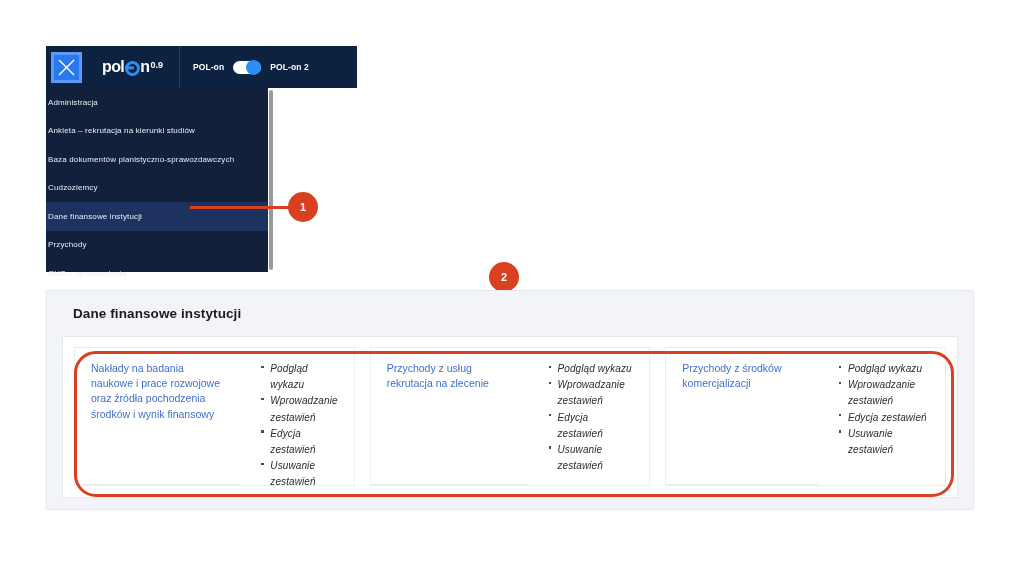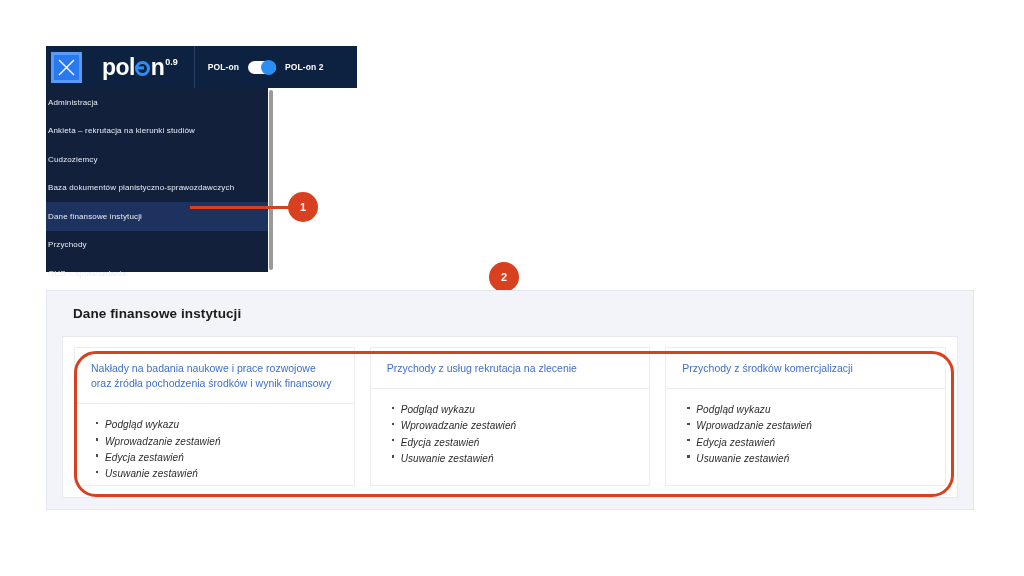--- a/index.html
+++ b/index.html
@@ -42,21 +42,21 @@
   }
   .close-btn svg { display: block; }
 
   .brand {
     display: flex;
     align-items: flex-start;
     margin-left: 20px;
     flex: none;
   }
   .brand-logo {
-    font-size: 23px;
+    font-size: 16px;
     font-weight: 700;
     color: #ffffff;
     letter-spacing: -0.6px;
     line-height: 1;
     display: flex;
     align-items: center;
   }
   .brand-o {
     display: inline-block;
     width: 15px;
@@ -247,21 +247,21 @@
     bottom: 11px;
     display: flex;
     gap: 15px;
   }
   .card {
     flex: 1;
     background: #ffffff;
     border: 1px solid #ebedf3;
     box-sizing: border-box;
     display: flex;
-    flex-direction: column;
+    flex-direction: row;
   }
   .card-title {
     padding: 13px 16px 12px 16px;
     font-size: 10.5px;
     line-height: 1.45;
     color: #3f6fcc;
     border-bottom: 1px solid #ebedf3;
     cursor: pointer;
   }
   .card-list {
@@ -336,24 +336,24 @@
 </div>
 
 <div class="menu-panel">
   <div class="menu-item">
     <span>Administracja</span>
   </div>
   <div class="menu-item">
     <span>Ankieta – rekrutacja na kierunki studiów</span>
   </div>
   <div class="menu-item">
+    <span>Baza dokumentów planistyczno-sprawozdawczych</span>
+  </div>
+  <div class="menu-item">
     <span>Cudzoziemcy</span>
-  </div>
-  <div class="menu-item">
-    <span>Baza dokumentów planistyczno-sprawozdawczych</span>
   </div>
   <div class="menu-item active">
     <span>Dane finansowe instytucji</span>
   </div>
   <div class="menu-item">
     <span>Przychody</span>
   </div>
   <div class="menu-item">
     <span>GUS – sprawozdania</span>
   </div>

